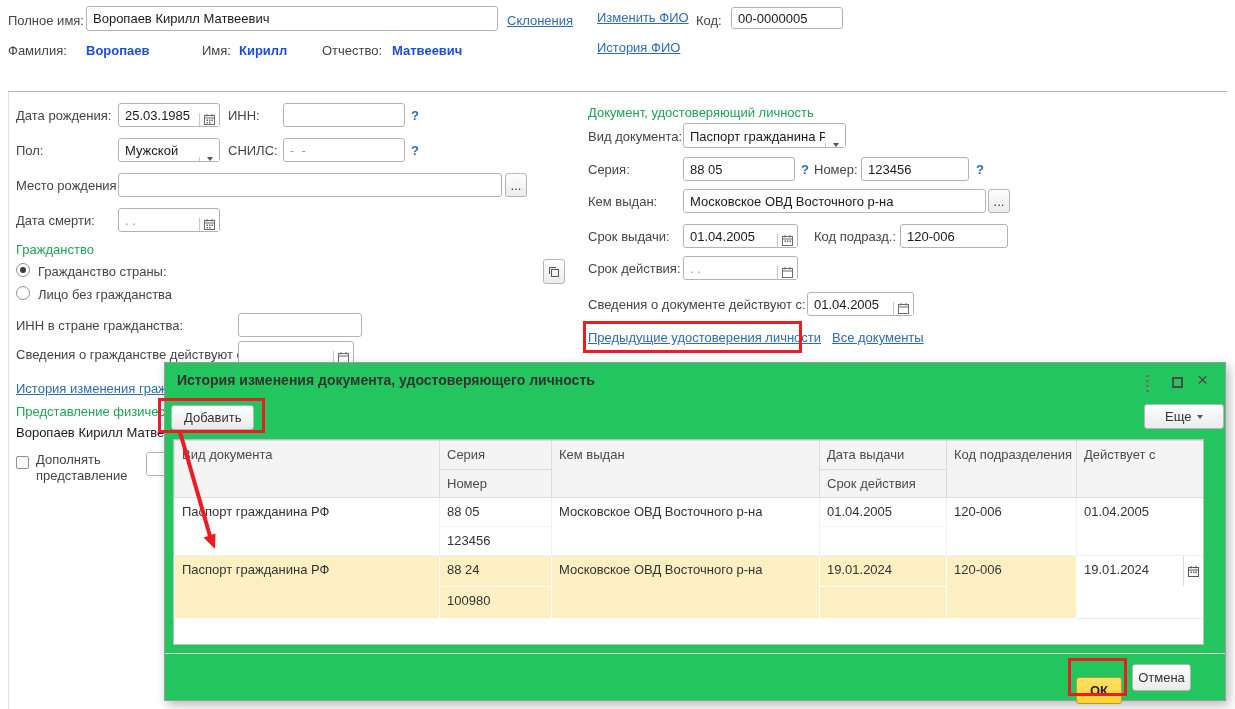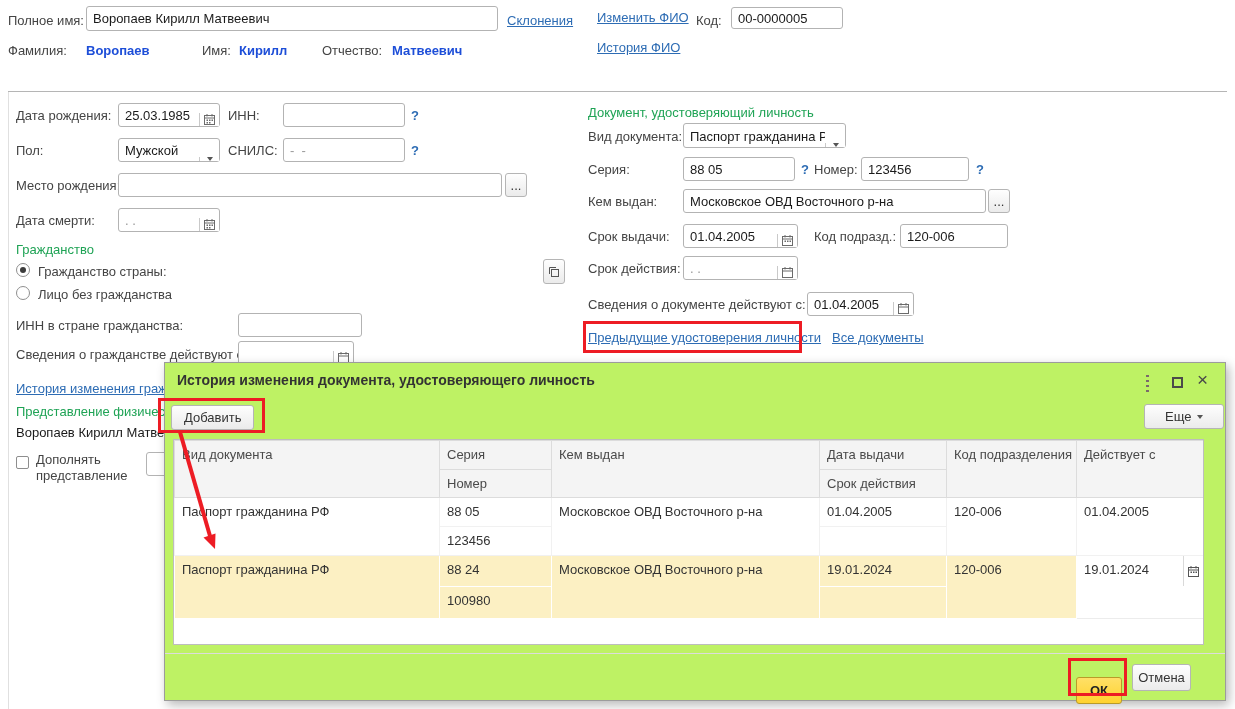--- a/index.html
+++ b/index.html
@@ -26,21 +26,21 @@
   .radio{width:14px;height:14px;border:1px solid #8f8f8f;border-radius:50%;background:#fff;display:inline-block}
   .radio.sel::after{content:"";display:block;width:6px;height:6px;border-radius:50%;background:#3c3c3c;margin:3px}
   .chk{width:13px;height:13px;border:1px solid #8e8e8e;border-radius:2px;background:#fff}
   
   .tabbar{position:absolute;left:8px;top:66px;display:flex;align-items:flex-end}
   .tab{height:24px;margin-top:2px;background:#e7e7e7;border:1px solid #b5b5b5;border-bottom:none;
     border-radius:3px 3px 0 0;padding:0 11px;display:flex;align-items:center;color:#333;cursor:pointer;margin-right:-1px}
   .tab.active{height:26px;margin-top:0;background:#fff;position:relative;z-index:3}
   .tabline{position:absolute;left:8px;top:91px;width:1219px;height:1px;background:#b5b5b5;z-index:1}
   
-  #modal{position:absolute;left:164px;top:362px;width:1062px;height:339px;background:#bef264;
+  #modal{position:absolute;left:164px;top:362px;width:1062px;height:339px;background:#22c55e;
     border:1px solid #9c9c9c;box-shadow:3px 4px 10px rgba(0,0,0,.28);z-index:50}
   .kebab{width:3px;height:17px;background:repeating-linear-gradient(#7a6a6a 0 2px,transparent 2px 5px);cursor:pointer}
   .maxbtn{width:11px;height:11px;border:2px solid #4a4a4a;cursor:pointer}
   .closebtn{font-size:19px;line-height:16px;color:#4a4a4a;cursor:pointer}
   .dlg-title{font-size:14px;font-weight:bold;color:#333;white-space:nowrap}
   
   .tblbox{position:absolute;left:8px;top:76px;width:1031px;height:206px;border:1px solid #bdbdbd;background:#fff;overflow:hidden}
   .tbl{border-collapse:collapse;table-layout:fixed;width:1029px;font-size:13px}
   .tbl th{background:#f4f4f4;border:1px solid #dcdcdc;font-weight:normal;text-align:left;
     padding:6px 7px;color:#4a4a4a;vertical-align:top;white-space:nowrap;overflow:hidden}

